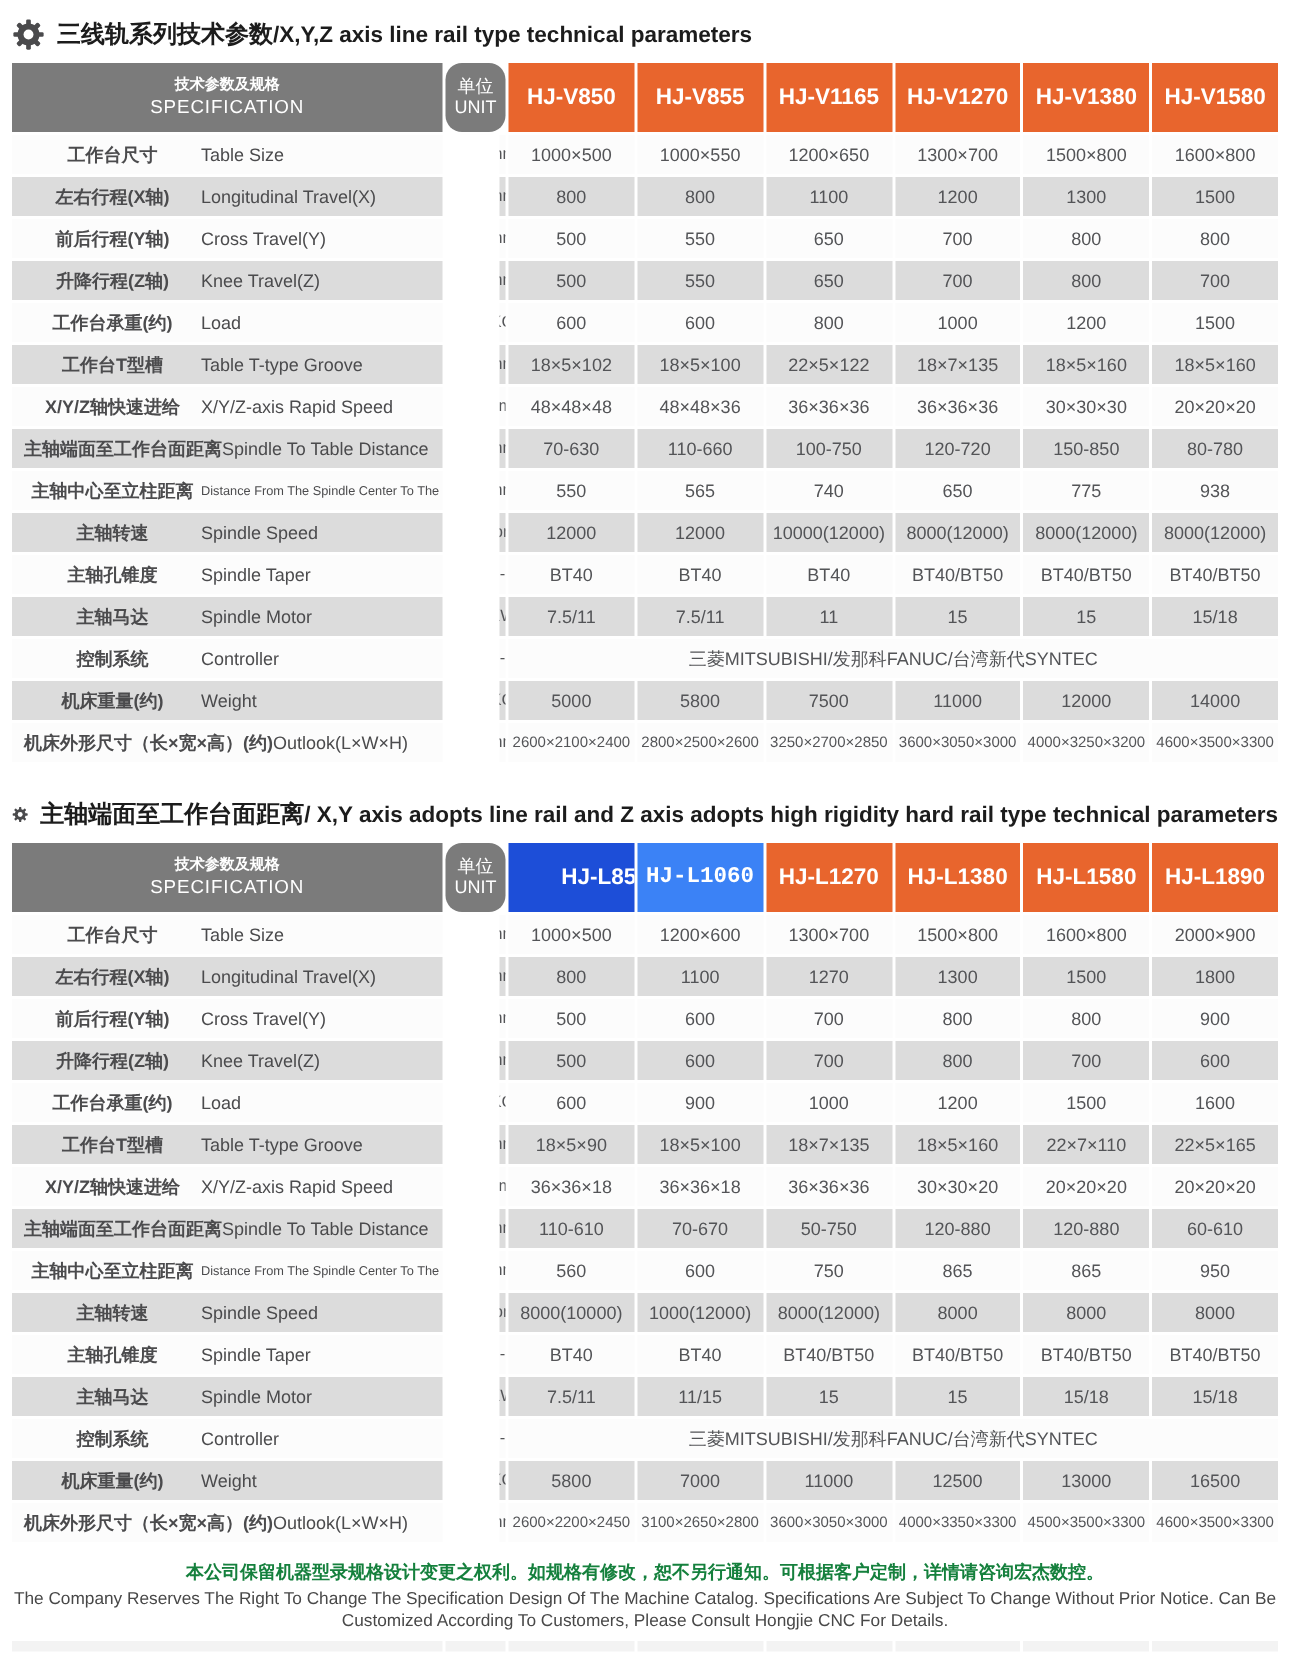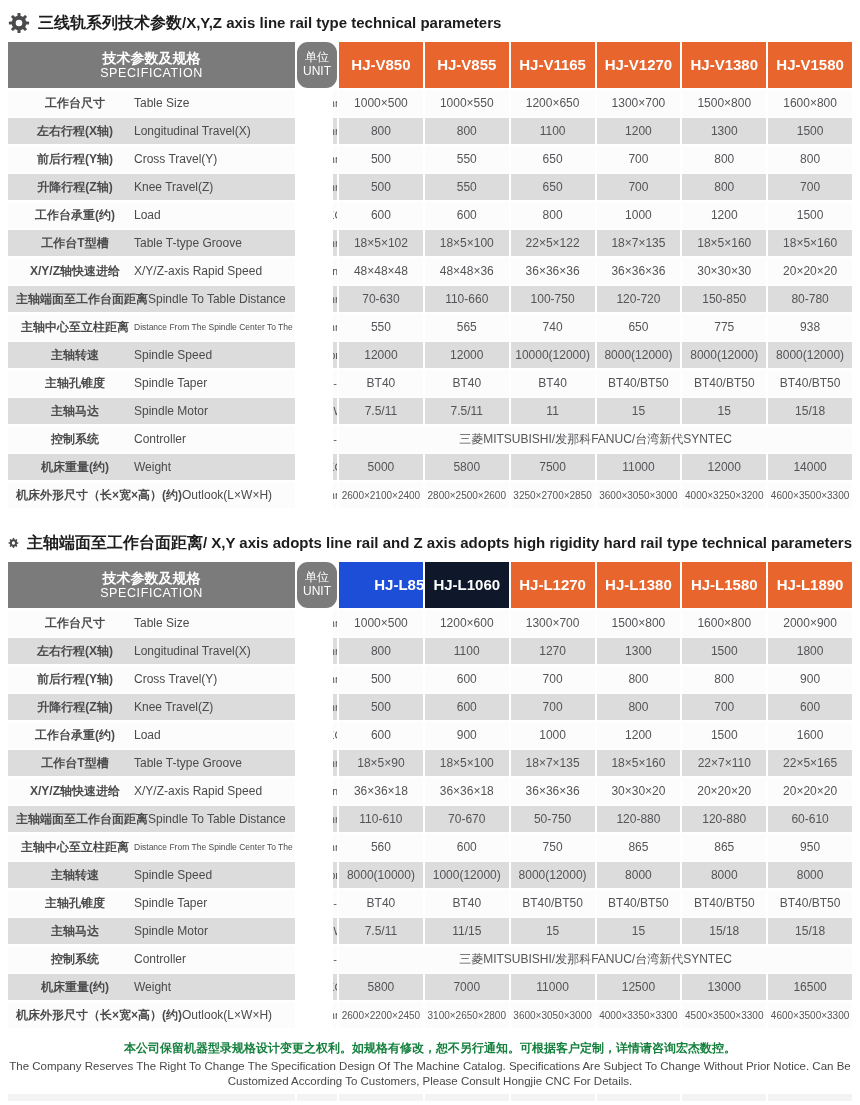--- a/index.html
+++ b/index.html
@@ -23,21 +23,21 @@
     grid-template-columns:287px 40px repeat(6,1fr);
     gap:2px;background:#ffffff;width:844px;
   }
   .cell{
     display:flex;align-items:center;justify-content:center;
     height:26px;font-size:12px;color:#535457;background:#fcfcfc;
     white-space:nowrap;overflow:hidden;
   }
   .cell.alt{background:#dcdcdc;}
   .hcell{height:46px;flex-direction:column;line-height:1.15;color:#ffffff;}
-  .h-spec .cn{font-size:14px;font-weight:bold;}
+  .h-spec .cn{font-size:10px;font-weight:bold;font-family:Liberation Mono, monospace;}
   .h-spec .en{font-size:12.5px;letter-spacing:0.6px;}
   .h-unit{font-size:12px;border-radius:11px;}
   .h-model{font-size:15px;font-weight:bold;flex-direction:row;}
   .label{justify-content:flex-start;padding-left:8px;}
   .label .cn{min-width:118px;color:#4b4b4d;font-weight:bold;font-size:12px;}
   .label .en{color:#4b4b4d;font-size:12px;}
   .label .en.sm{font-size:8.5px;}
   .unit{font-size:11px;margin-left:36px;}
   .val.vs{font-size:10px;}
   .val.span6{grid-column:span 6;}
@@ -265,21 +265,21 @@
     <div class="grid">
         <div class="cell hcell h-spec" style="background: rgb(123, 123, 123);">
           <div class="cn" style="display: block;">技术参数及规格</div>
           <div class="en" style="display: block;">SPECIFICATION</div>
         </div>
         <div class="cell hcell h-unit" style="background: rgb(123, 123, 123);">
           <div class="cn">单位</div>
           <div class="en">UNIT</div>
         </div>
         <div class="cell hcell h-model" style="background: #1d4ed8; padding-left: 45px;">HJ-L850</div>
-        <div class="cell hcell h-model" style="background: #0f172a;">HJ-L1060</div>
+        <div class="cell hcell h-model" style="background: #3b82f6; font-family: Liberation Mono, monospace;">HJ-L1060</div>
         <div class="cell hcell h-model" style="background: rgb(232, 101, 45);">HJ-L1270</div>
         <div class="cell hcell h-model" style="background: rgb(232, 101, 45);">HJ-L1380</div>
         <div class="cell hcell h-model" style="background: rgb(232, 101, 45);">HJ-L1580</div>
         <div class="cell hcell h-model" style="background: rgb(232, 101, 45);">HJ-L1890</div>
         <div class="cell label">
           <div class="cn">工作台尺寸</div>
           <div class="en">Table Size</div>
         </div>
         <div class="cell unit">mm</div>
         <div class="cell val">1000×500</div>

